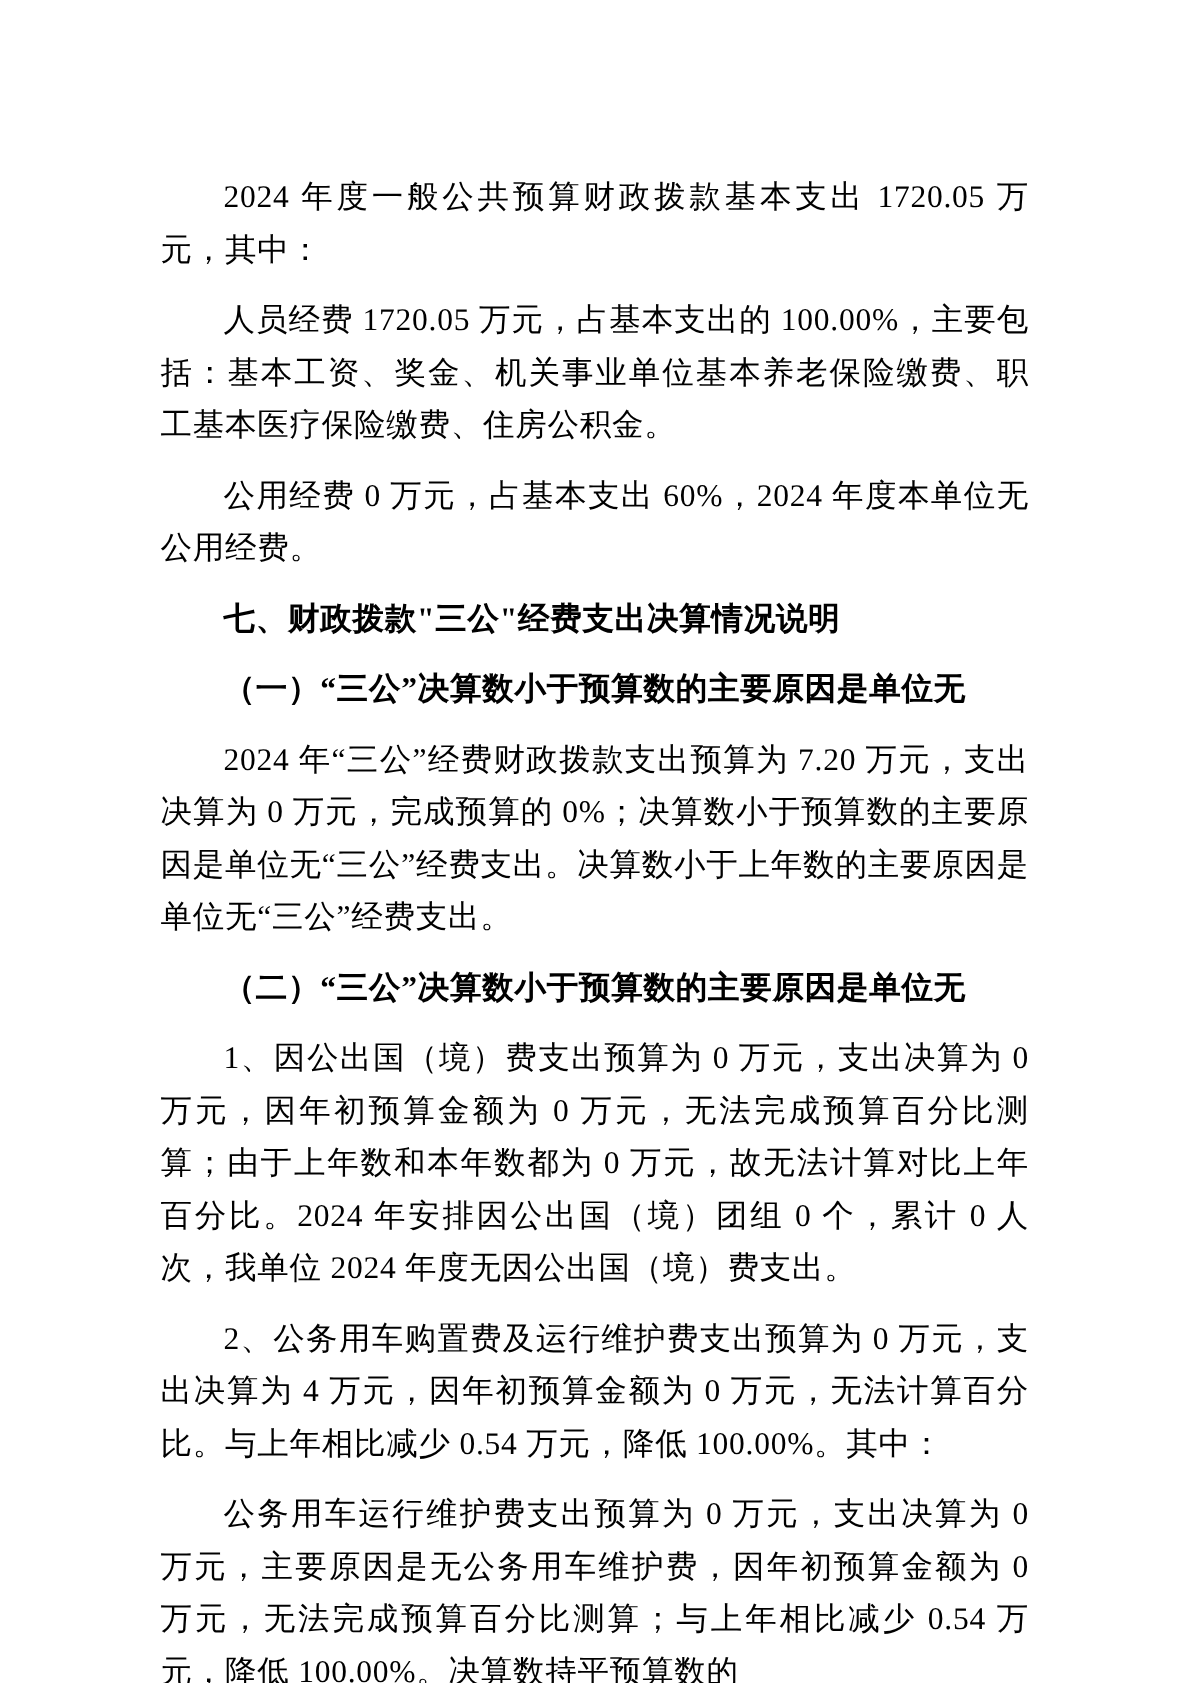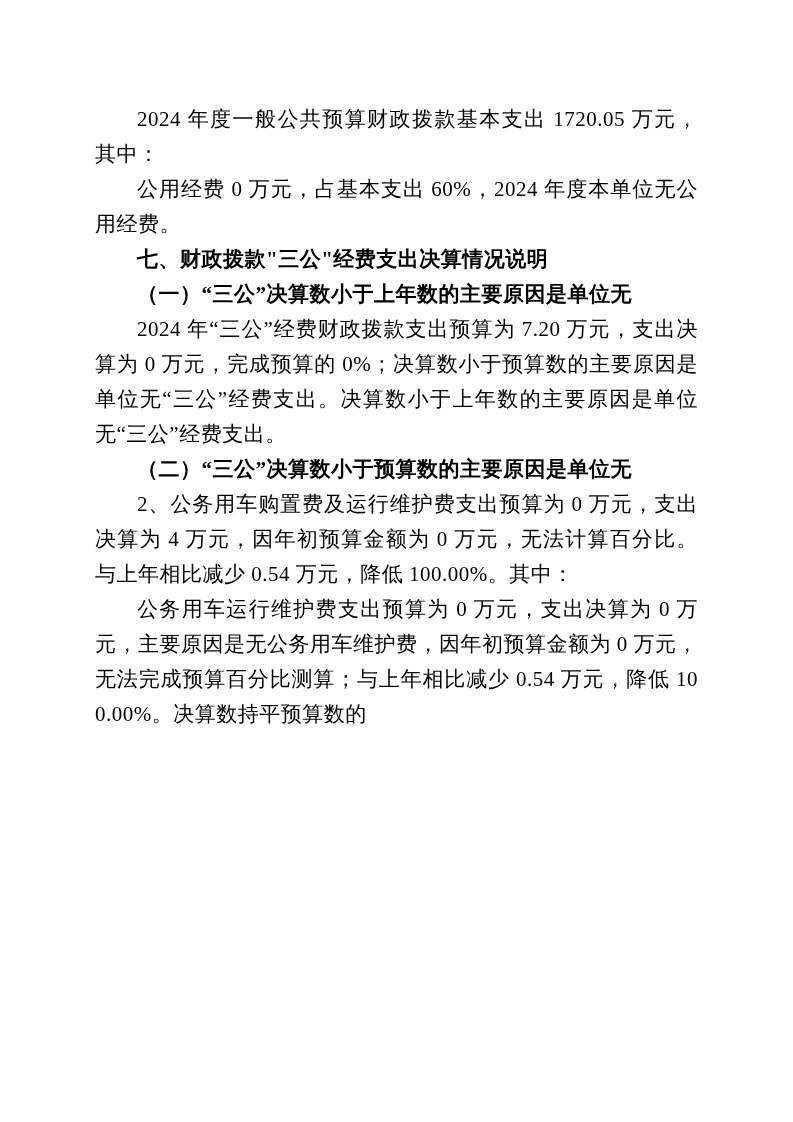--- a/index.html
+++ b/index.html
@@ -11,40 +11,42 @@
     width: 793px;
     height: 1122px;
     background: #ffffff;
     box-sizing: border-box;
     padding: 102px 95px 40px 95px;
     font-family: "Liberation Serif", "DejaVu Serif", serif;
     color: #000000;
     overflow: hidden;
   }
   .doc p {
-    margin: 0;
+    margin: 12px;
     font-size: 21px;
     line-height: 35px;
     text-align: justify;
     text-indent: 2em;
     word-break: break-all;
     letter-spacing: 0.5px;
   }
   .doc p.h1,
   .doc p.h2 {
     font-weight: bold;
   }
 </style>
 </head>
 <body>
 
 <div class="page">
   <div class="doc">
     <p class="body">2024 年度一般公共预算财政拨款基本支出 1720.05 万元，其中：</p>
+    <p class="body">人员经费 1720.05 万元，占基本支出的 100.00%，主要包括：基本工资、奖金、机关事业单位基本养老保险缴费、职工基本医疗保险缴费、住房公积金。</p>
     <p class="body">公用经费 0 万元，占基本支出 60%，2024 年度本单位无公用经费。</p>
     <p class="h1">七、财政拨款"三公"经费支出决算情况说明</p>
-    <p class="h2">（一）“三公”决算数小于上年数的主要原因是单位无</p>
+    <p class="h2">（一）“三公”决算数小于预算数的主要原因是单位无</p>
     <p class="body">2024 年“三公”经费财政拨款支出预算为 7.20 万元，支出决算为 0 万元，完成预算的 0%；决算数小于预算数的主要原因是单位无“三公”经费支出。决算数小于上年数的主要原因是单位无“三公”经费支出。</p>
     <p class="h2">（二）“三公”决算数小于预算数的主要原因是单位无</p>
+    <p class="body">1、因公出国（境）费支出预算为 0 万元，支出决算为 0 万元，因年初预算金额为 0 万元，无法完成预算百分比测算；由于上年数和本年数都为 0 万元，故无法计算对比上年百分比。2024 年安排因公出国（境）团组 0 个，累计 0 人次，我单位 2024 年度无因公出国（境）费支出。</p>
     <p class="body">2、公务用车购置费及运行维护费支出预算为 0 万元，支出决算为 4 万元，因年初预算金额为 0 万元，无法计算百分比。与上年相比减少 0.54 万元，降低 100.00%。其中：</p>
     <p class="body">公务用车运行维护费支出预算为 0 万元，支出决算为 0 万元，主要原因是无公务用车维护费，因年初预算金额为 0 万元，无法完成预算百分比测算；与上年相比减少 0.54 万元，降低 100.00%。决算数持平预算数的</p>
   </div>
 </div>
 
 </body></html>

